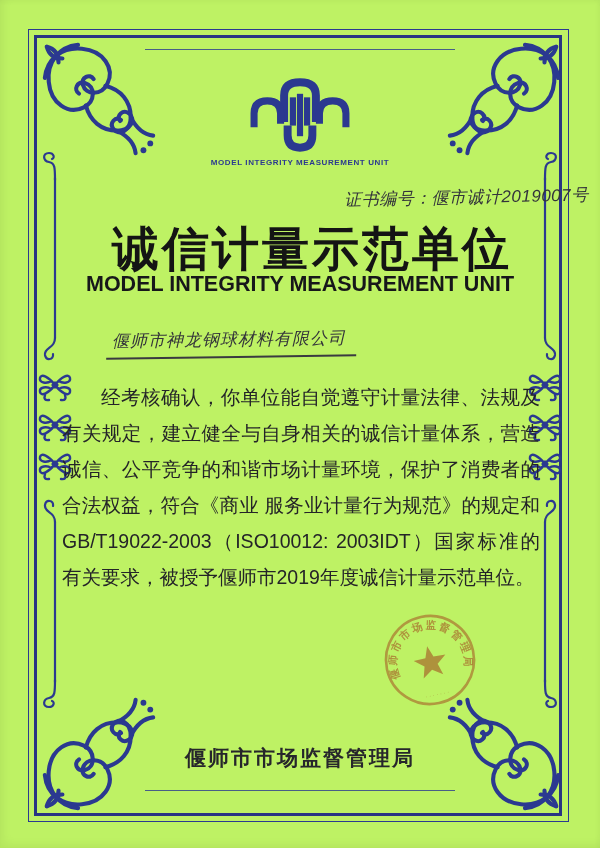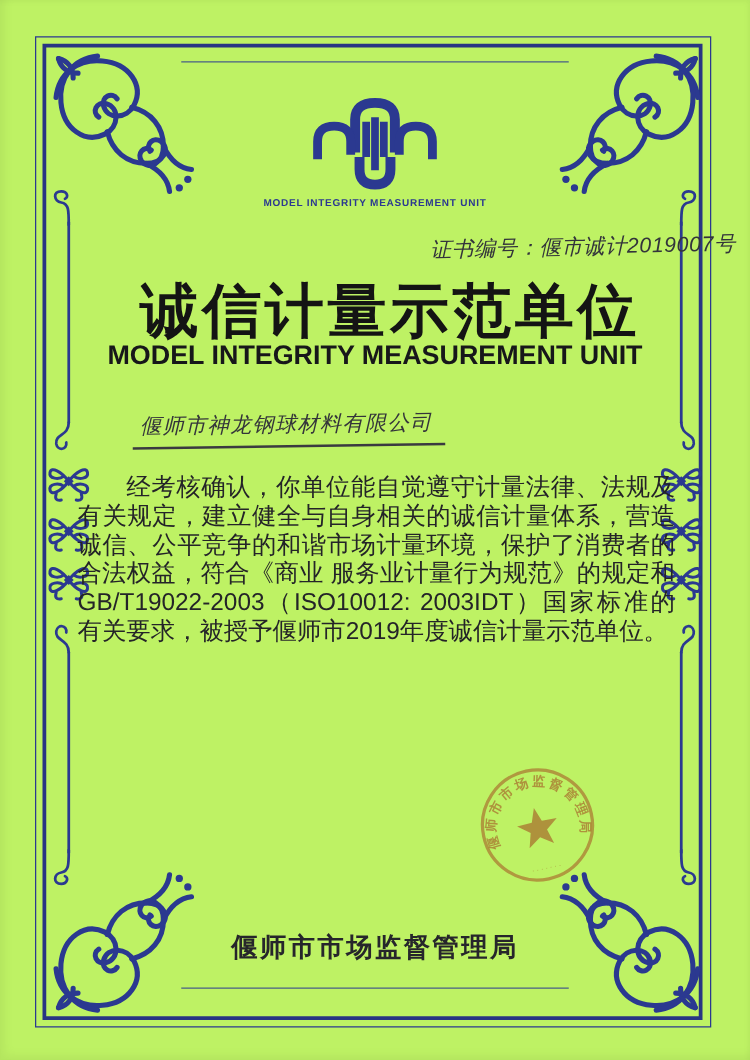--- a/index.html
+++ b/index.html
@@ -37,21 +37,21 @@
     font-family:"Liberation Serif", serif; font-weight:900; font-size:47px;
     letter-spacing:3px; color:#141414;padding-left:24px; }
   .title-en { position:absolute; left:0; top:272px; width:100%; text-align:center;
     font-weight:800; font-size:21.5px; color:#17171a; letter-spacing:0; }
   
   .company { position:absolute; left:106px; top:328px; width:250px;
     border-bottom:2px solid #3a3a40; padding:0 4px 5px 6px;
     font-size:17px; font-style:italic; color:#34353a; letter-spacing:1px;
     transform:rotate(-0.8deg); white-space:nowrap; }
   .body-text { position:absolute; left:62px; top:379px; width:478px;
-    font-size:19.5px; line-height:23px; color:#242428;
+    font-size:19.5px; line-height:36px; color:#242428;
     text-align:justify; text-indent:2em; }
   
   .issuer-label { position:absolute; left:312px; top:646px; font-size:19px;
     color:#242428; letter-spacing:1px; }
   .seal { position:absolute; left:382px; top:612px; width:96px; height:96px;
     transform:rotate(-12deg); mix-blend-mode:multiply; opacity:.9; }
   .org-name { position:absolute; left:0; top:744px; width:100%; text-align:center;
     font-size:21px; font-weight:600; letter-spacing:2px; color:#26262b; }
 </style>
 </head>

